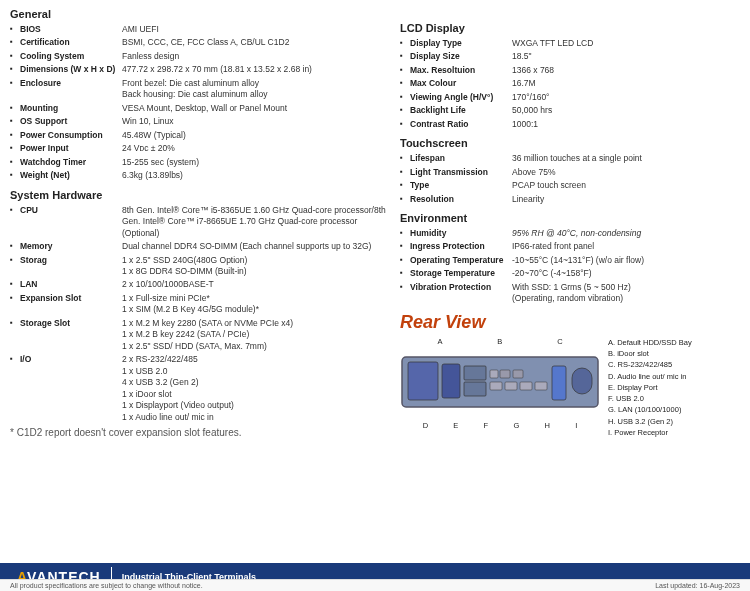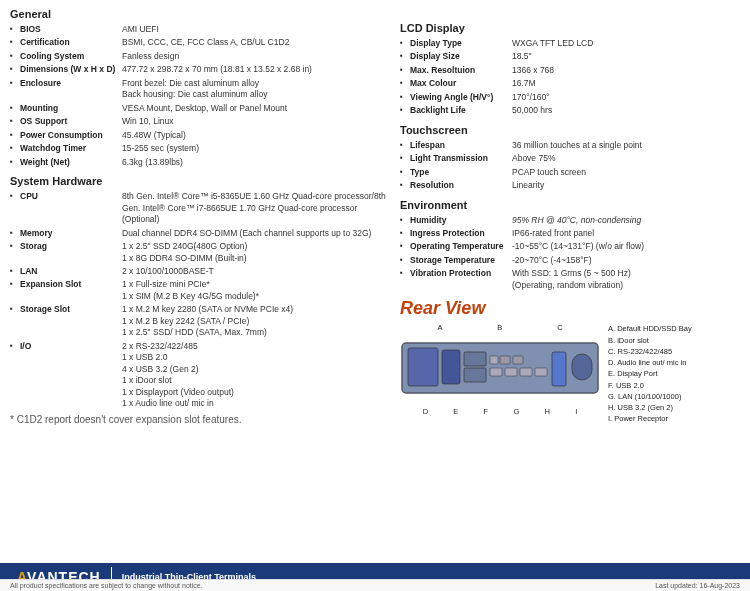--- a/index.html
+++ b/index.html
@@ -147,20 +147,24 @@
             </tr>
             <tr>
               <td class="label">OS Support</td>
               <td class="value" style="white-space: pre-line;">Win 10, Linux</td>
             </tr>
             <tr>
               <td class="label">Power Consumption</td>
               <td class="value" style="white-space: pre-line;">45.48W (Typical)</td>
             </tr>
             <tr>
+              <td class="label">Power Input</td>
+              <td class="value" style="white-space: pre-line;">24 Vᴅᴄ ± 20%</td>
+            </tr>
+            <tr>
               <td class="label">Watchdog Timer</td>
               <td class="value" style="white-space: pre-line;">15-255 sec (system)</td>
             </tr>
             <tr>
               <td class="label">Weight (Net)</td>
               <td class="value" style="white-space: pre-line;">6.3kg (13.89lbs)</td>
             </tr>
           </tbody>
       </table>
 
@@ -231,20 +235,24 @@
               <td class="label">Max Colour</td>
               <td class="value" style="white-space: pre-line;">16.7M</td>
             </tr>
             <tr>
               <td class="label">Viewing Angle (H/V°)</td>
               <td class="value" style="white-space: pre-line;">170°/160°</td>
             </tr>
             <tr>
               <td class="label">Backlight Life</td>
               <td class="value" style="white-space: pre-line;">50,000 hrs</td>
+            </tr>
+            <tr>
+              <td class="label">Contrast Ratio</td>
+              <td class="value" style="white-space: pre-line;">1000:1</td>
             </tr>
           </tbody>
       </table>
 
       <div class="section-title">Touchscreen</div>
       <table class="spec-table">
         <tbody id="touch-tbody">
             <tr>
               <td class="label">Lifespan</td>
               <td class="value" style="white-space: pre-line;">36 million touches at a single point</td>

